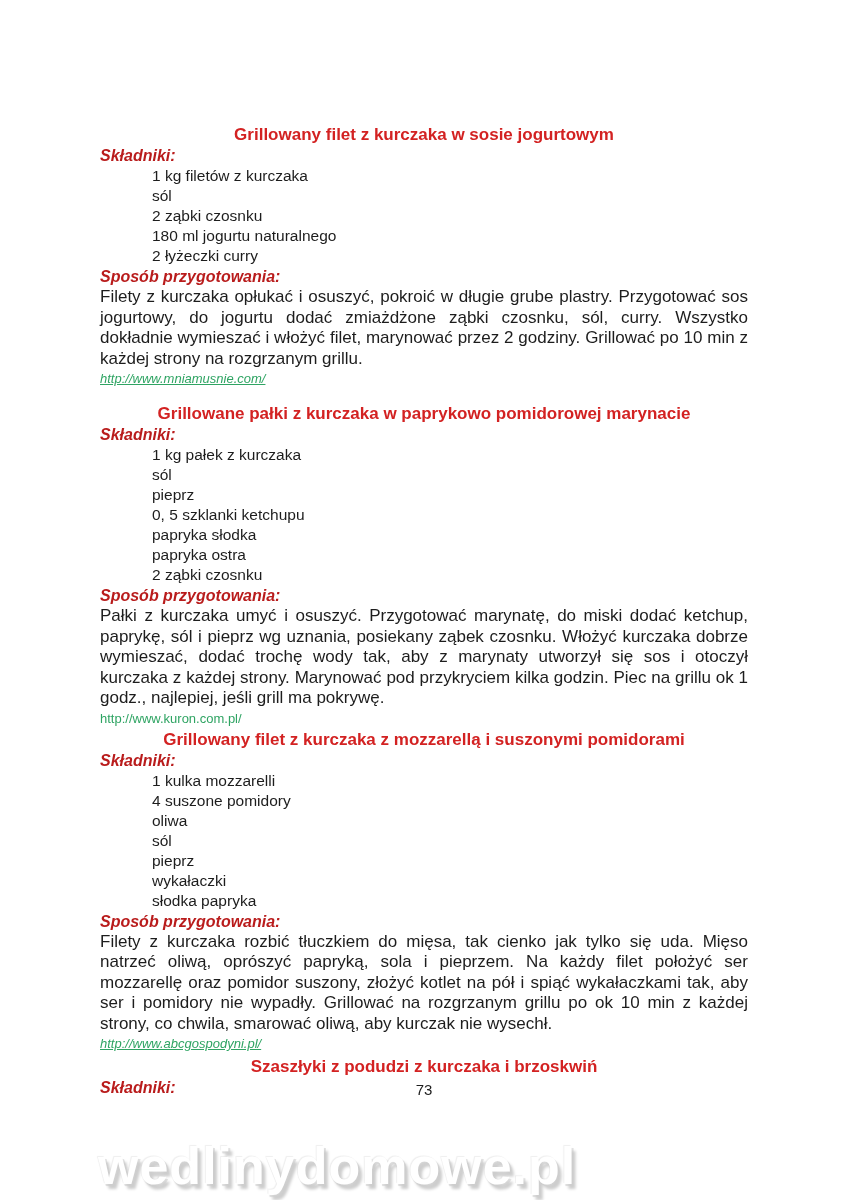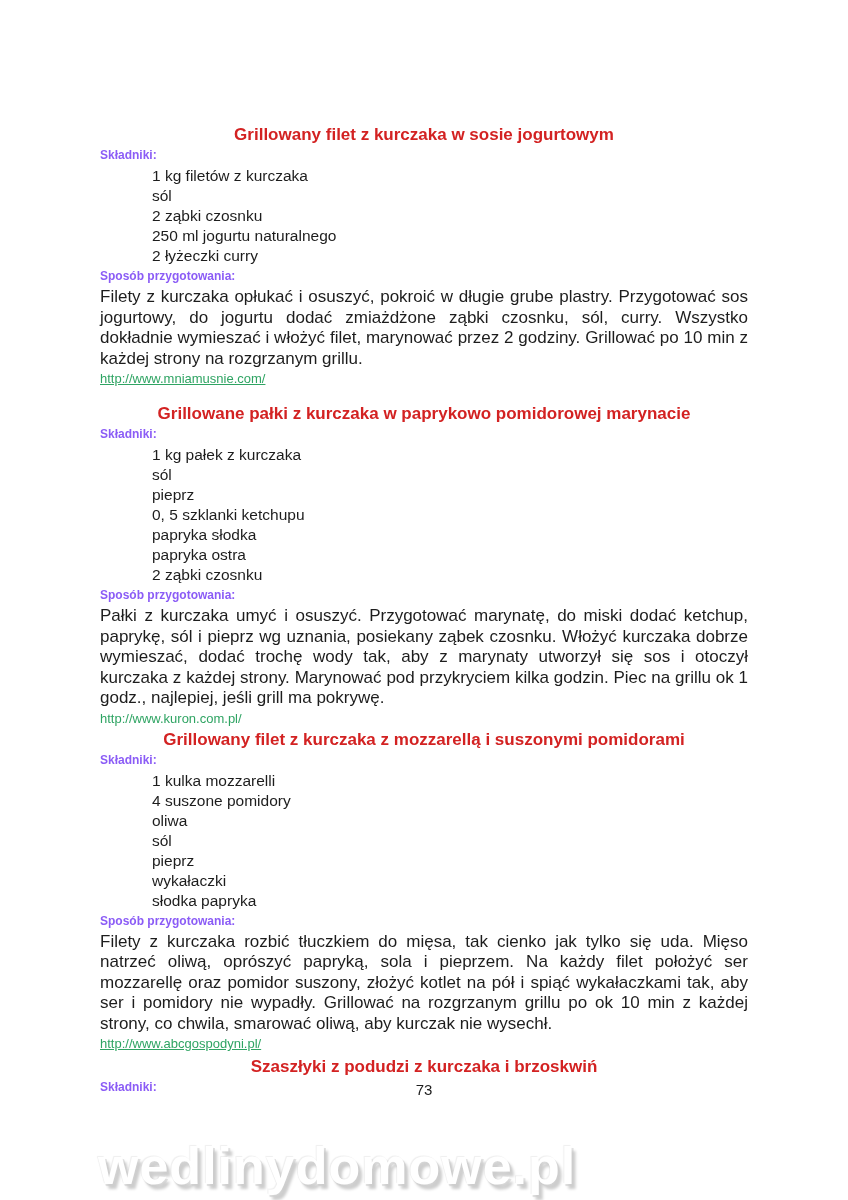--- a/index.html
+++ b/index.html
@@ -23,23 +23,24 @@
   .recipe-3 { margin-top: 2px; }
   .recipe-4 { margin-top: 4px; }
   .recipe-title {
     color: #d32222;
     font-weight: bold;
     font-size: 17px;
     line-height: 21px;
     text-align: center;
   }
   .sect-heading {
-    color: #8b5cf6;
+    color: #b91c1c;
+    font-style: italic;
     font-weight: bold;
-    font-size: 12px;
+    font-size: 16px;
     line-height: 21px;
   }
   .ingredient {
     font-size: 15.5px;
     line-height: 20px;
     padding-left: 52px;
   }
   .method {
     font-size: 17px;
     line-height: 20.5px;
@@ -47,20 +48,21 @@
   }
   .recipe-link {
     display: inline-block;
     font-size: 13px;
     line-height: 15px;
     color: #2fa463;
     text-decoration: none;
     cursor: pointer;
   }
   .recipe-link.italic-underline {
+    font-style: italic;
     text-decoration: underline;
   }
   .watermark {
     position: absolute;
     z-index: 0;
     left: 98px;
     top: 1088px;
     font-size: 52px;
     font-weight: bold;
     letter-spacing: 1px;
@@ -90,21 +92,21 @@
   <div class="watermark">wedlinydomowe.pl</div>
 
   <div class="content">
 
     <div class="recipe recipe-1">
       <div class="recipe-title">Grillowany filet z kurczaka w sosie jogurtowym</div>
       <div class="sect-heading">Składniki:</div>
       <div class="ingredient">1 kg filetów z kurczaka</div>
       <div class="ingredient">sól</div>
       <div class="ingredient">2 ząbki czosnku</div>
-      <div class="ingredient">250 ml jogurtu naturalnego</div>
+      <div class="ingredient">180 ml jogurtu naturalnego</div>
       <div class="ingredient">2 łyżeczki curry</div>
       <div class="sect-heading">Sposób przygotowania:</div>
       <div class="method">Filety z kurczaka opłukać i osuszyć, pokroić w długie grube plastry. Przygotować sos jogurtowy, do jogurtu dodać zmiażdżone ząbki czosnku, sól, curry. Wszystko dokładnie wymieszać i włożyć filet, marynować przez 2 godziny. Grillować po 10 min z każdej strony na rozgrzanym grillu.</div>
       <a class="recipe-link italic-underline">http://www.mniamusnie.com/</a>
     </div>
 
     <div class="recipe recipe-2">
       <div class="recipe-title">Grillowane pałki z kurczaka w paprykowo pomidorowej marynacie</div>
       <div class="sect-heading">Składniki:</div>
       <div class="ingredient">1 kg pałek z kurczaka</div>

